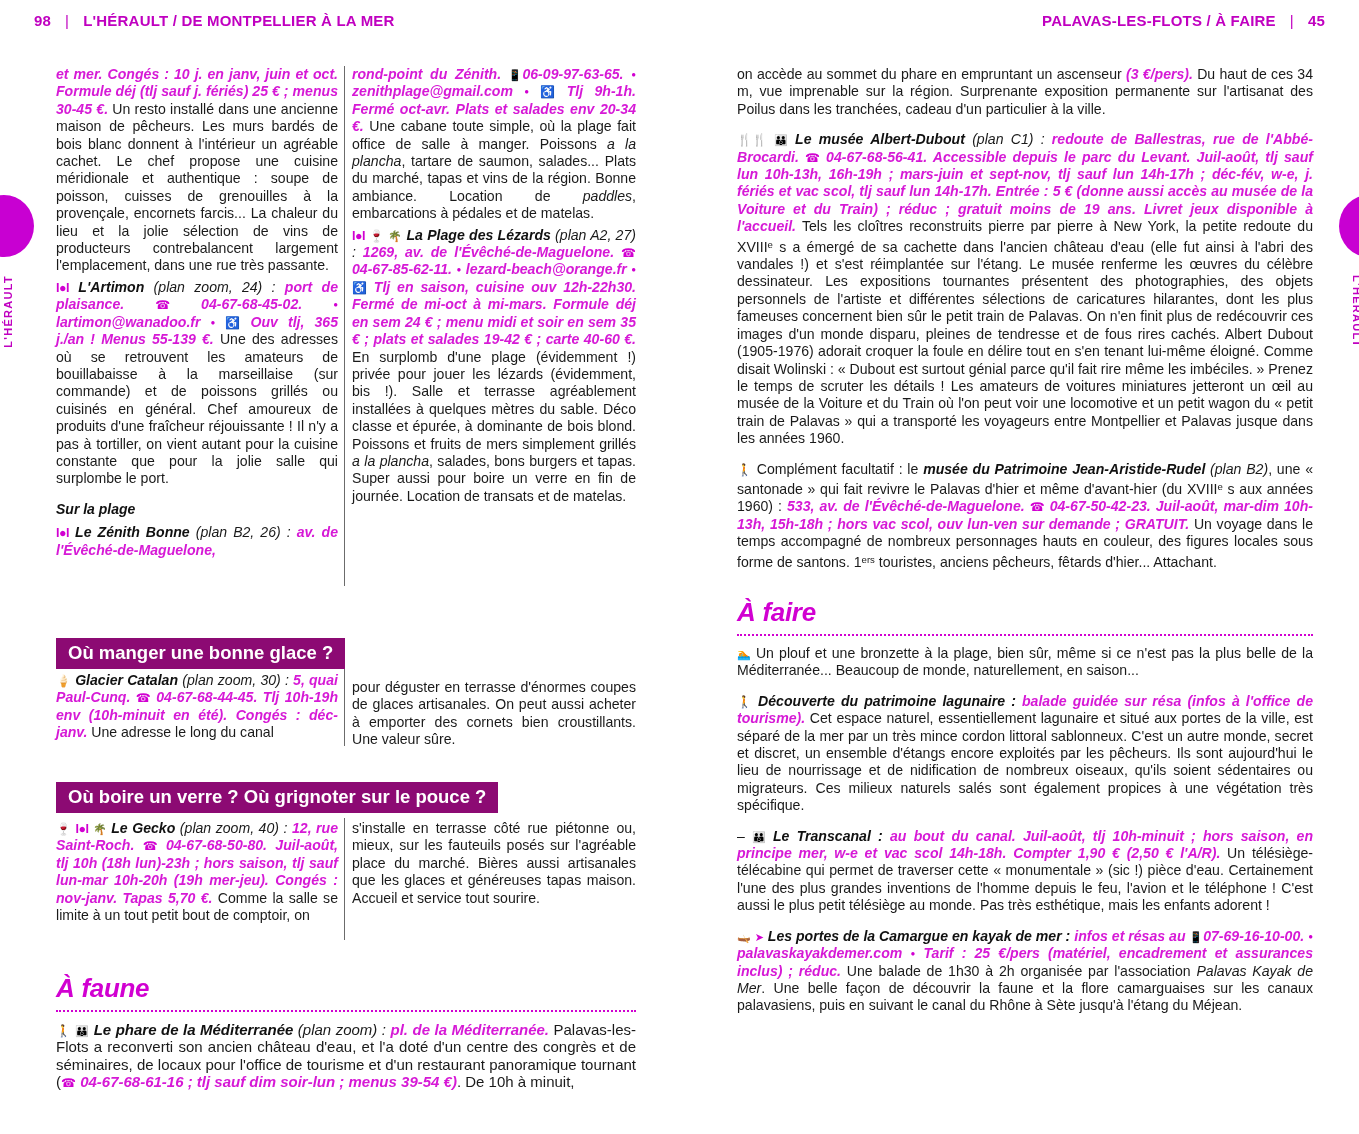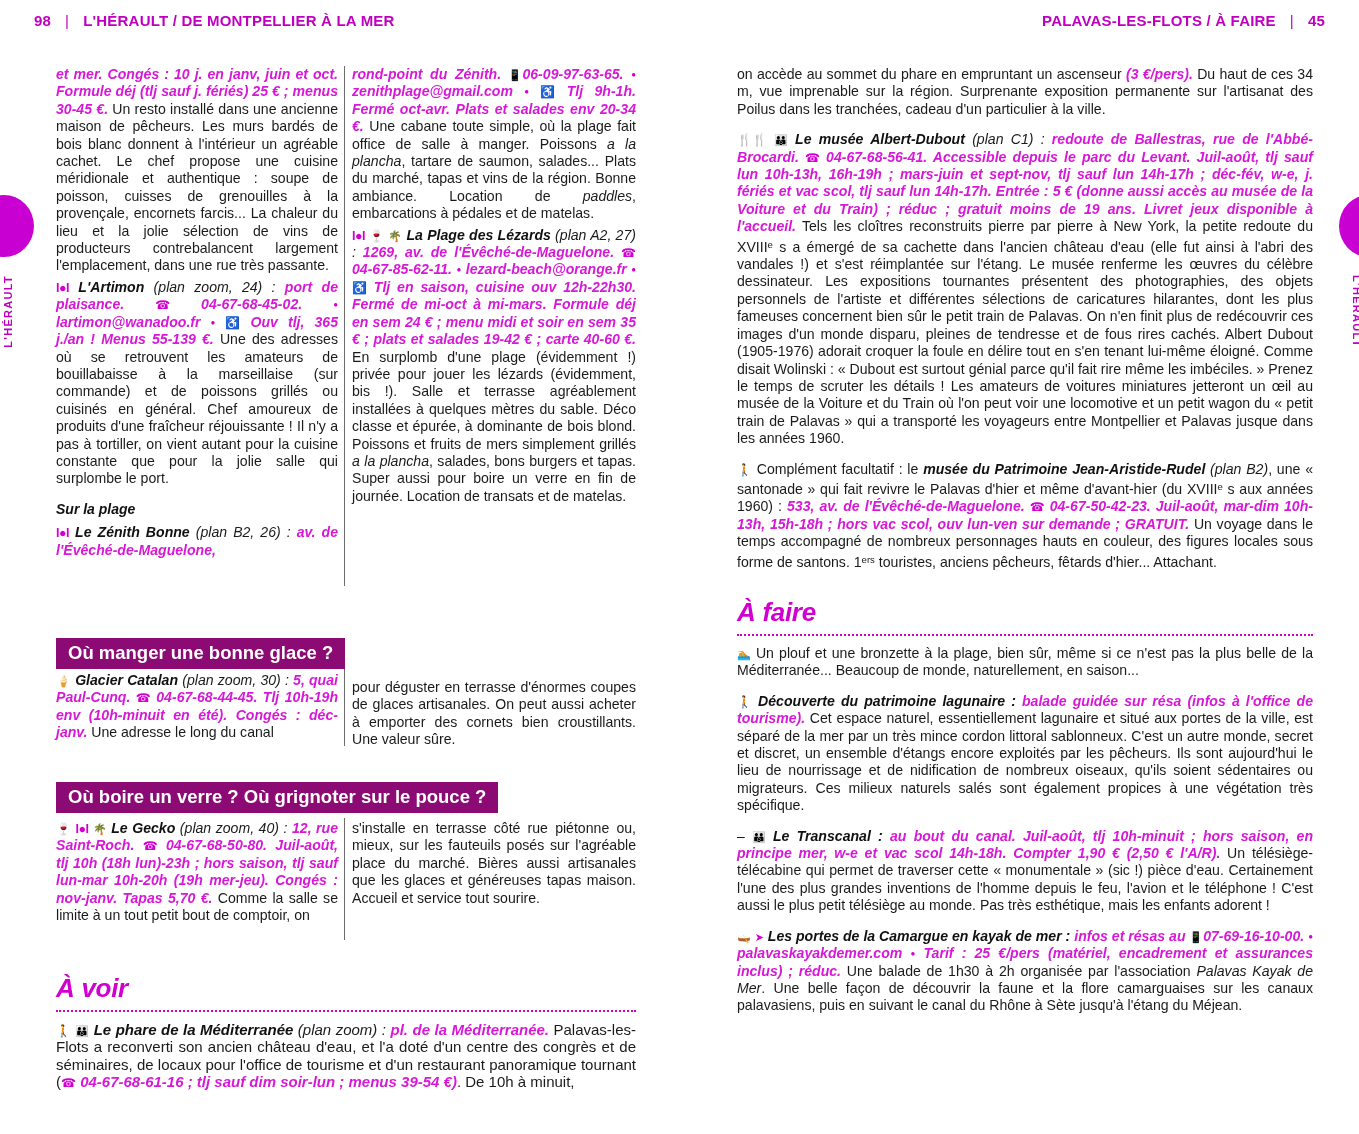--- a/index.html
+++ b/index.html
@@ -229,21 +229,21 @@
   </div>
 
   <div class="col" style="left:56px; top:820px; width:282px;">
     <p class="para"><span class="ico ico-glass"></span> <span class="ico ico-plate"></span> <span class="ico ico-tree"></span> <span class="nm">Le Gecko</span> <span class="it">(plan zoom, 40) : </span><span class="mag">12, rue Saint-Roch. </span><span class="ico ico-phone"></span> <span class="mag">04-67-68-50-80.</span> <span class="mag">Juil-août, tlj 10h (18h lun)-23h ; hors saison, tlj sauf lun-mar 10h-20h (19h mer-jeu). Congés : nov-janv. Tapas 5,70 €.</span><span> Comme la salle se limite à un tout petit bout de comptoir, on</span></p>
   </div>
   <div class="col" style="left:352px; top:820px; width:284px;">
     <p class="para">s'installe en terrasse côté rue piétonne ou, mieux, sur les fauteuils posés sur l'agréable place du marché. Bières aussi artisanales que les glaces et généreuses tapas maison. Accueil et service tout sourire.</p>
   </div>
 
   <div style="position:absolute; left:56px; top:975px; width:580px;">
-    <div class="sect">À voir</div>
+    <div class="sect">À faune</div>
     <div class="dots"></div>
     <div style="font-size:15px; line-height:17.4px; text-align:justify;">
       <p class="para"><span class="ico ico-walk"></span> <span class="ico ico-family"></span> <span class="nm">Le phare de la Méditerranée</span> <span class="it">(plan zoom) : </span><span class="mag">pl. de la Méditerranée.</span><span> Palavas-les-Flots a reconverti son ancien château d'eau, et l'a doté d'un centre des congrès et de séminaires, de locaux pour l'office de tourisme et d'un restaurant panoramique tournant (</span><span class="ico ico-phone"></span> <span class="mag">04-67-68-61-16 ; tlj sauf dim soir-lun ; menus 39-54 €)</span><span>. De 10h à minuit,</span></p>
     </div>
   </div>
 
   <div class="col c3">
     <p class="para"><span>on accède au sommet du phare en empruntant un ascenseur </span><span class="mag">(3 €/pers).</span><span> Du haut de ces 34 m, vue imprenable sur la région. Surprenante exposition permanente sur l'artisanat des Poilus dans les tranchées, cadeau d'un particulier à la ville.</span></p>
 
     <p class="para" style="margin-top:13px;"><span class="ico ico-fork"></span><span class="ico ico-fork"></span> <span class="ico ico-family"></span> <span class="nm">Le musée Albert-Dubout</span> <span class="it">(plan C1) : </span><span class="mag">redoute de Ballestras, rue de l'Abbé-Brocardi. </span><span class="ico ico-phone"></span> <span class="mag">04-67-68-56-41.</span><span class="mag"> Accessible depuis le parc du Levant. Juil-août, tlj sauf lun 10h-13h, 16h-19h ; mars-juin et sept-nov, tlj sauf lun 14h-17h ; déc-fév, w-e, j. fériés et vac scol, tlj sauf lun 14h-17h. Entrée : 5 € (donne aussi accès au musée de la Voiture et du Train) ; réduc ; gratuit moins de 19 ans. Livret jeux disponible à l'accueil.</span><span> Tels les cloîtres reconstruits pierre par pierre à New York, la petite redoute du XVIII</span><span class="sup">e</span><span> s a émergé de sa cachette dans l'ancien château d'eau (elle fut ainsi à l'abri des vandales !) et s'est réimplantée sur l'étang. Le musée renferme les œuvres du célèbre dessinateur. Les expositions tournantes présentent des photographies, des objets personnels de l'artiste et différentes sélections de caricatures hilarantes, dont les plus fameuses concernent bien sûr le petit train de Palavas. On n'en finit plus de redécouvrir ces images d'un monde disparu, pleines de tendresse et de fous rires cachés. Albert Dubout (1905-1976) adorait croquer la foule en délire tout en s'en tenant lui-même éloigné. Comme disait Wolinski : « Dubout est surtout génial parce qu'il fait rire même les imbéciles. » Prenez le temps de scruter les détails ! Les amateurs de voitures miniatures jetteront un œil au musée de la Voiture et du Train où l'on peut voir une locomotive et un petit wagon du « petit train de Palavas » qui a transporté les voyageurs entre Montpellier et Palavas jusque dans les années 1960.</span></p>

